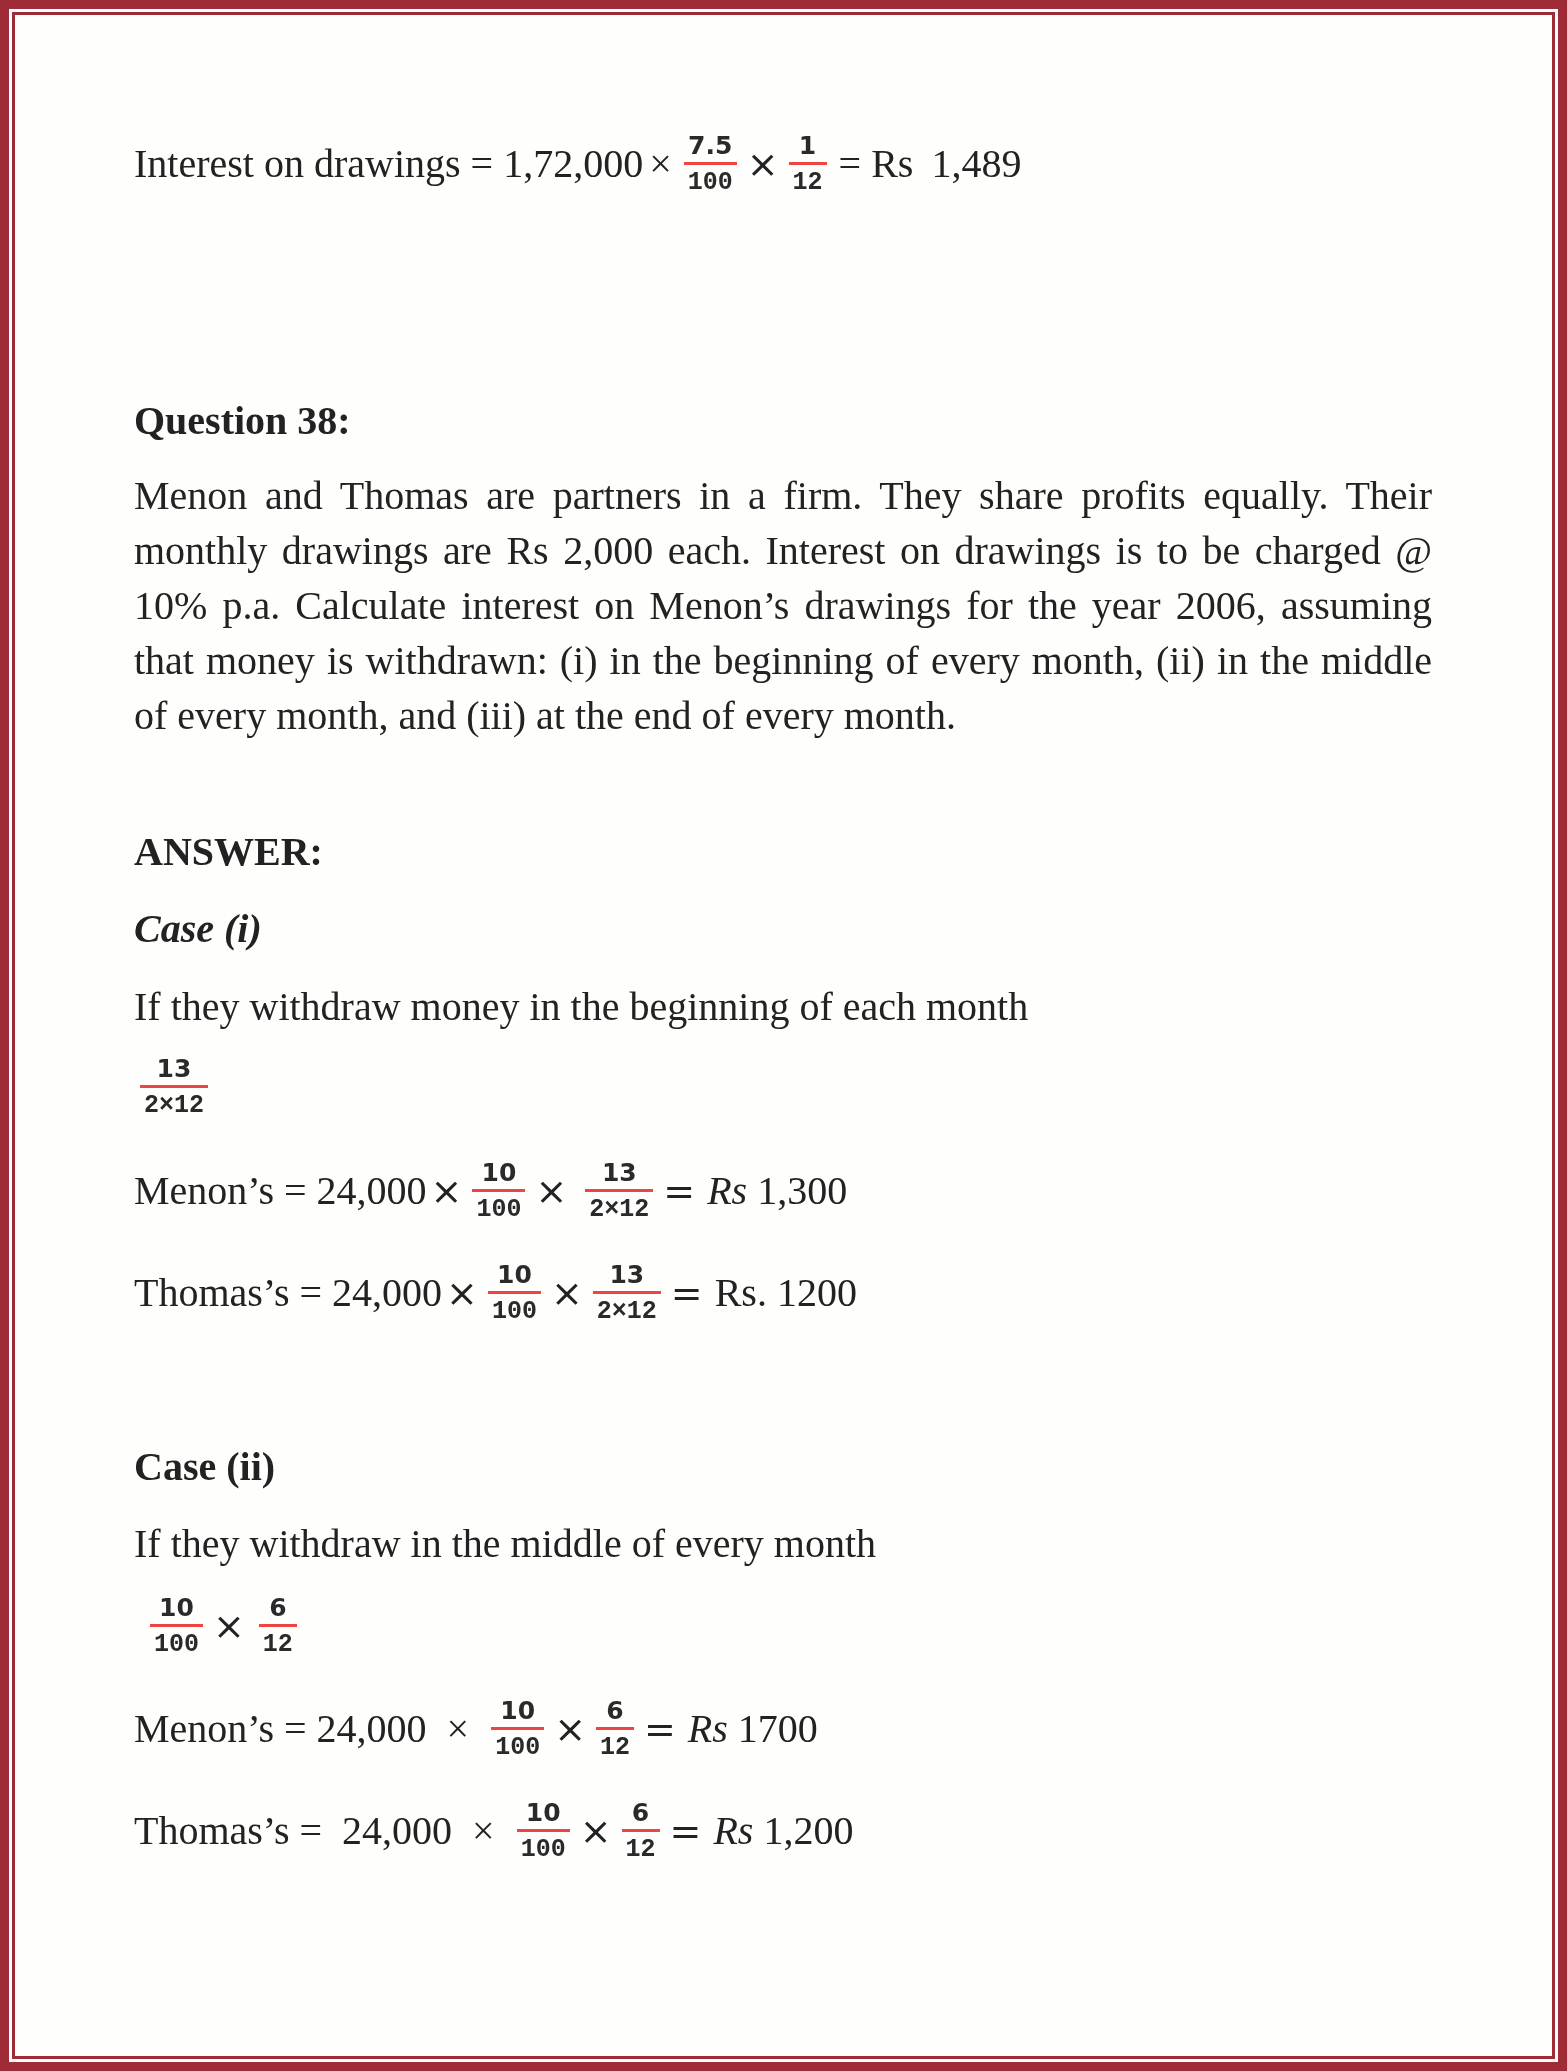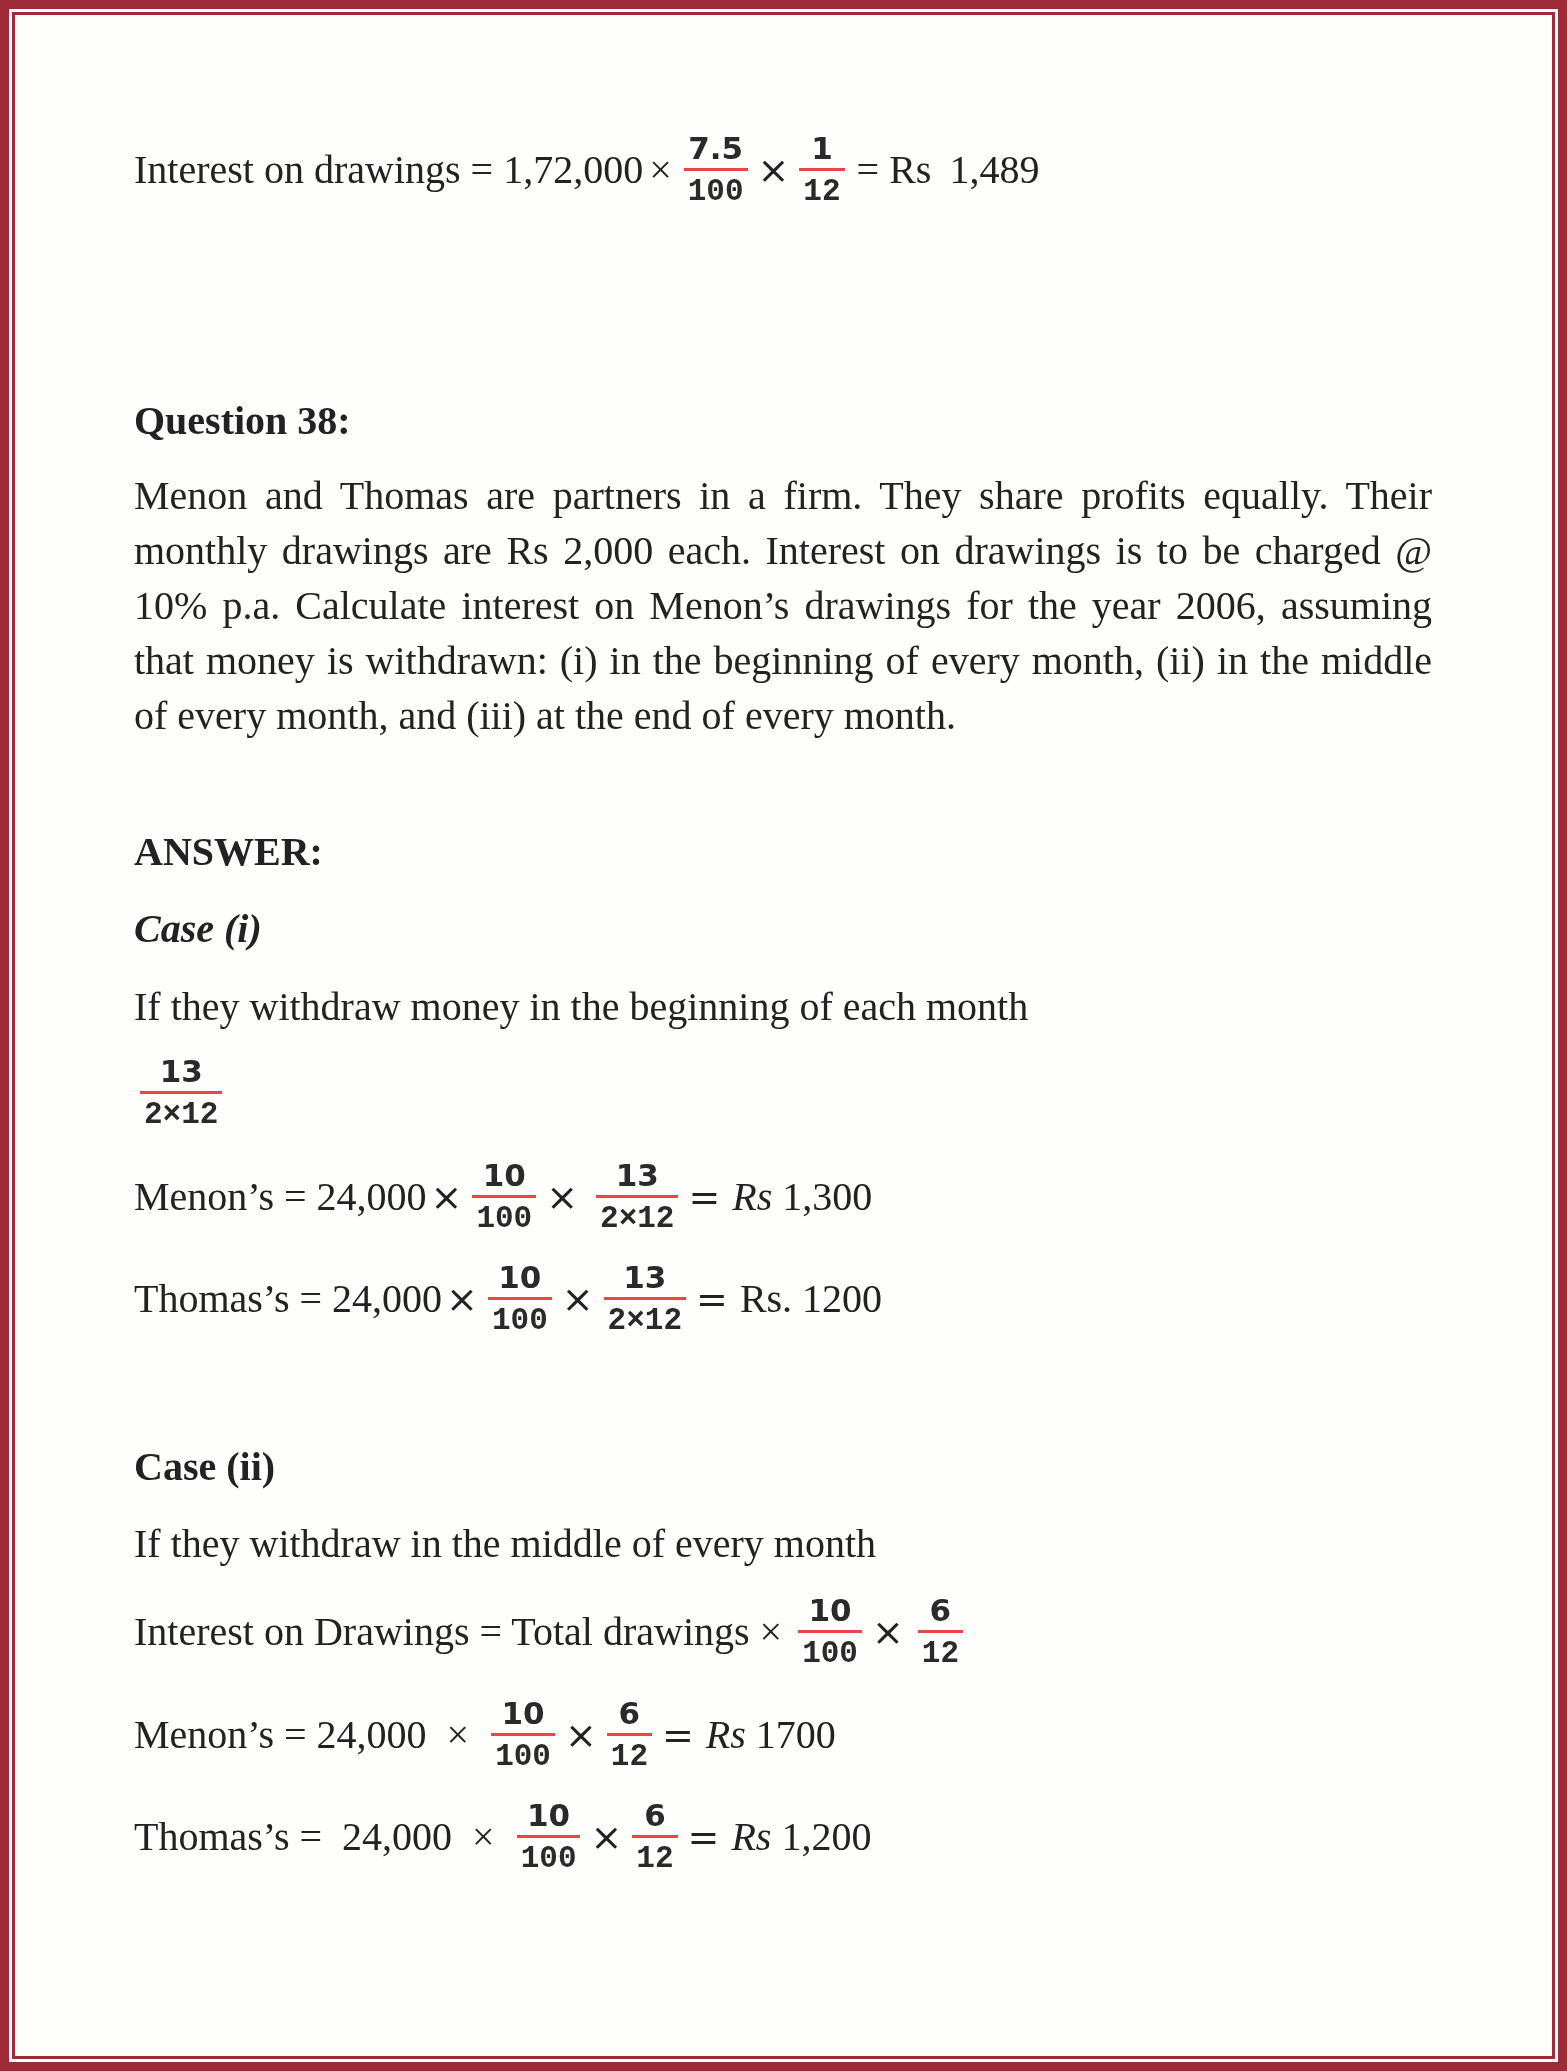--- a/index.html
+++ b/index.html
@@ -27,21 +27,21 @@
       position: absolute; left: 134px; width: 1298px;
       font-family: "Liberation Serif", "DejaVu Serif", serif;
       font-size: 40px; line-height: 55px; color: #222222;
       text-align: justify; text-align-last: left;
     }
     .eq { display: inline-flex; align-items: center; }
     .frac {
       display: inline-flex; flex-direction: column; align-items: center;
       vertical-align: middle; margin: 0 6px;
       font-family: "DejaVu Sans", "Liberation Sans", sans-serif;
-      font-size: 31px; font-weight: bold; color: #2a2a2a;
+      font-size: 25px; font-weight: bold; color: #2a2a2a;
     }
     .frac .num { padding: 0 4px 4px 4px; line-height: 1; }
     .frac .den {
       padding: 5px 4px 0 4px; line-height: 1;
       border-top: 3px solid #ef4444; align-self: stretch; text-align: center; font-family: Liberation Mono, monospace;
     }
     .op { margin: 0 6px; }
     .op-big { font-family: "DejaVu Sans", sans-serif; font-size: 38px; margin: 0 4px; }
     .ital { font-style: italic; }
     .sp { display: inline-block; width: 12px; }
@@ -115,21 +115,20 @@
     <span class="den">2×12</span>
   </span>
   <span class="op-big">=</span>
   <span style="margin-left:8px;">Rs. 1200</span>
 </div>
 
 <div class="line bold" style="top:1447px;">Case (ii)</div>
 <div class="line" style="top:1524px;">If they withdraw in the middle of every month</div>
 
 <div class="line eq" style="top:1595px;">
-  <span>Interest on Drawings = Total drawings ×</span>
   <span class="frac" style="margin-left:16px;">
     <span class="num">10</span>
     <span class="den">100</span>
   </span>
   <span class="op-big">×</span>
   <span class="frac" style="margin-left:10px;">
     <span class="num">6</span>
     <span class="den">12</span>
   </span>
 </div>

